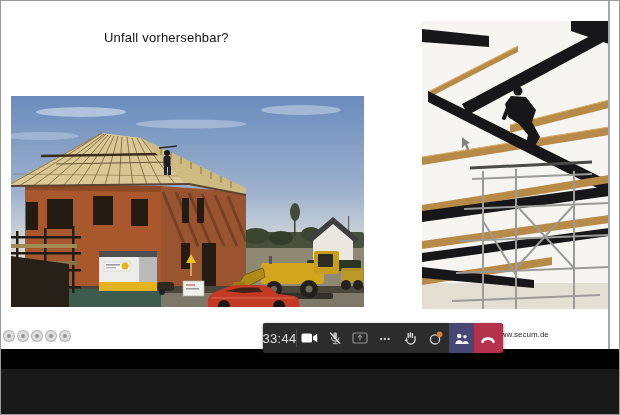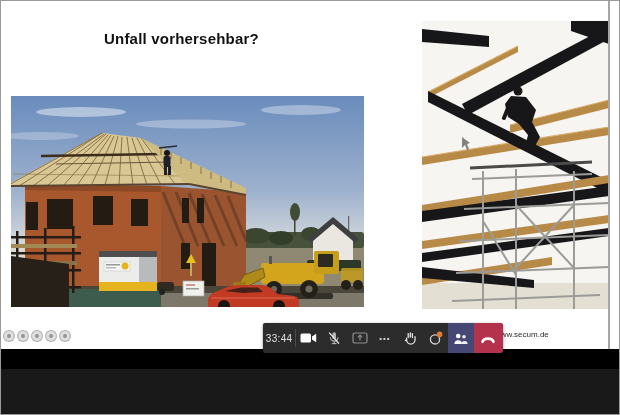--- a/index.html
+++ b/index.html
@@ -1,38 +1,38 @@
 <!DOCTYPE html>
 <html><head>
 <meta charset="utf-8">
 <style>
   html,body{margin:0;padding:0;background:#555;}
   .screen{position:relative;width:620px;height:415px;background:#000;overflow:hidden;
           font-family:"Liberation Sans",sans-serif;border:1px solid #9a9a9a;box-sizing:border-box;}
   
   .slide{position:absolute;left:0;top:0;width:618px;height:348px;background:#ffffff;}
-  .slide-title{position:absolute;left:103px;top:29px;font-size:15px;font-weight:bold;color:#111;
+  .slide-title{position:absolute;left:103px;top:29px;font-size:13px;font-weight:normal;color:#111;
                letter-spacing:.2px;}
   .photo-left{position:absolute;left:10px;top:95px;}
   .photo-right{position:absolute;left:421px;top:20px;}
   .slide-edge{position:absolute;left:607px;top:0;width:2px;height:348px;background:#a6a6a6;}
   .footer-line{position:absolute;left:57px;top:328px;font-size:8px;color:#161616;white-space:nowrap;z-index:4;}
   .footer-line b{font-weight:bold;}
   .website{position:absolute;left:494px;top:329px;font-size:8px;color:#2a2a2a;white-space:nowrap;z-index:4;}
   
   .anno{position:absolute;left:2px;top:329px;display:flex;gap:2px;z-index:5;}
   .anno .tool{width:12px;height:12px;border-radius:50%;background:rgba(195,195,195,.55);
               border:1px solid rgba(120,120,120,.45);box-sizing:border-box;display:flex;
               align-items:center;justify-content:center;}
   .anno .tool i{display:block;width:4px;height:4px;border-radius:50%;background:rgba(90,90,90,.55);}
   
   .meeting-bar{position:absolute;left:262px;top:322px;width:240px;height:30px;background:#2c2c2c;
                display:flex;align-items:stretch;z-index:10;border-radius:2px 3px 3px 2px;
                box-shadow:0 1px 3px rgba(0,0,0,.5);}
-  .bar-timer{width:33px;display:flex;align-items:center;justify-content:center;font-size:10px;
+  .bar-timer{width:33px;display:flex;align-items:center;justify-content:center;font-size:13px;
              color:#e0e0e0;letter-spacing:.3px;}
   .bar-sep{width:1px;margin:6px 0;background:#4a4a4a;}
   .bar-btn{width:26px;border:none;margin:0;padding:0;background:transparent;display:flex;
            align-items:center;justify-content:center;cursor:pointer;}
   .bar-btn.dots{color:#cfcfcf;font-size:8px;letter-spacing:1px;font-weight:bold;}
   .bar-btn.people{background:#464775;}
   .bar-btn.hangup{width:30px;background:#b5324c;border-radius:0 3px 3px 0;}
   
   .strip{position:absolute;left:0;top:368px;width:620px;height:47px;background:#191919;}
 </style>

